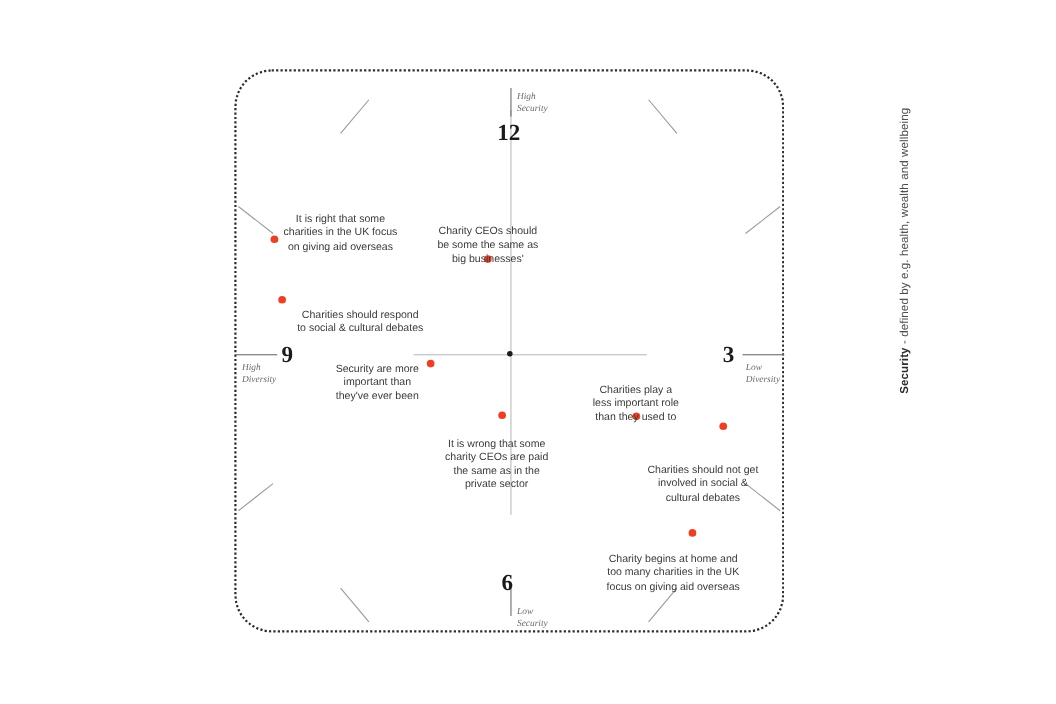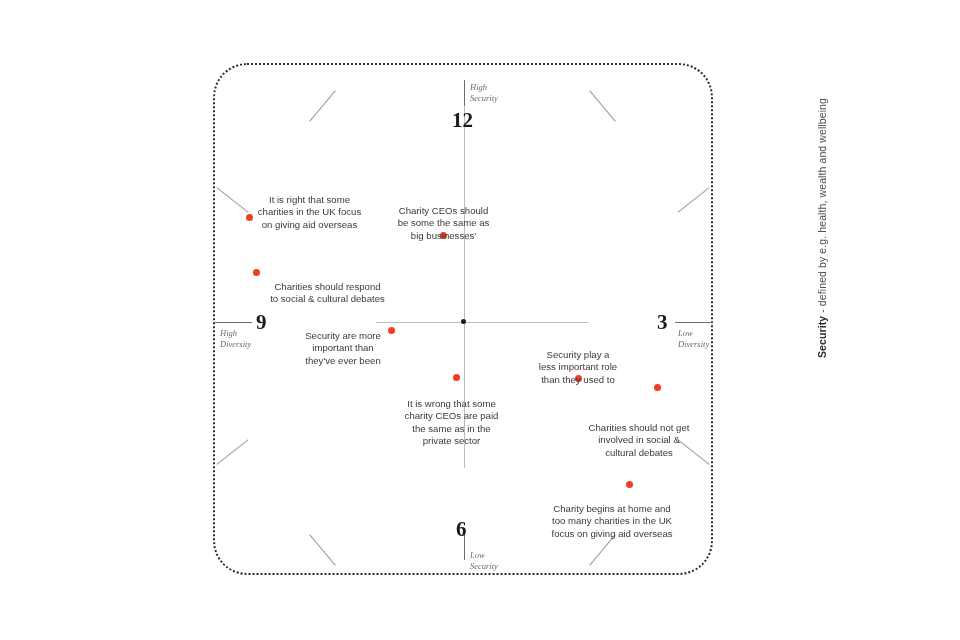--- a/index.html
+++ b/index.html
@@ -199,21 +199,21 @@
       <div class="pt" style="left: 387.5px; top: 326.5px; background: rgb(239, 62, 35);"></div>
       <div class="lbl c" style="left: 288px; top: 315px; width: 110px;">Security are more
 important than
 they've ever been</div>
       <div class="pt" style="left: 452.5px; top: 373.5px; background: rgb(239, 62, 35);"></div>
       <div class="lbl c" style="left: 395px; top: 383px; width: 113px;">It is wrong that some
 charity CEOs are paid
 the same as in the
 private sector</div>
       <div class="pt" style="left: 574.5px; top: 374.5px; background: rgb(239, 62, 35);"></div>
-      <div class="lbl c" style="left: 530px; top: 334px; width: 96px;">Security play a
+      <div class="lbl c" style="left: 530px; top: 334px; width: 96px;">Charities play a
 less important role
 than they used to</div>
       <div class="pt" style="left: 653.5px; top: 383.5px; background: rgb(239, 62, 35);"></div>
       <div class="lbl c" style="left: 575px; top: 407px; width: 128px;">Charities should not get
 involved in social &amp;
 cultural debates</div>
       <div class="pt" style="left: 625.5px; top: 480.5px; background: rgb(239, 62, 35);"></div>
       <div class="lbl c" style="left: 536px; top: 488px; width: 152px;">Charity begins at home and
 too many charities in the UK
 focus on giving aid overseas</div>

